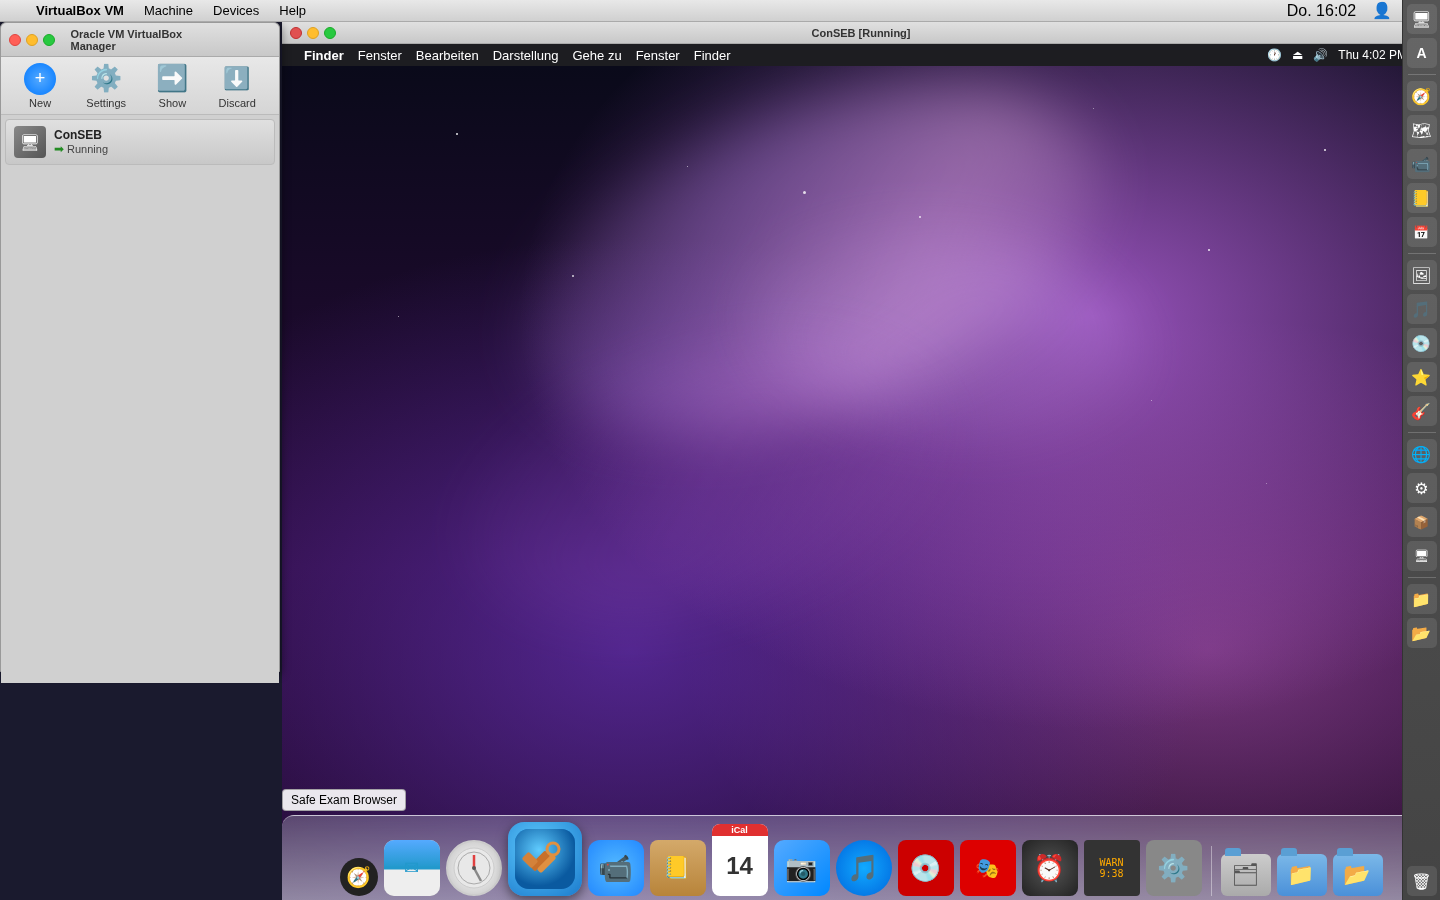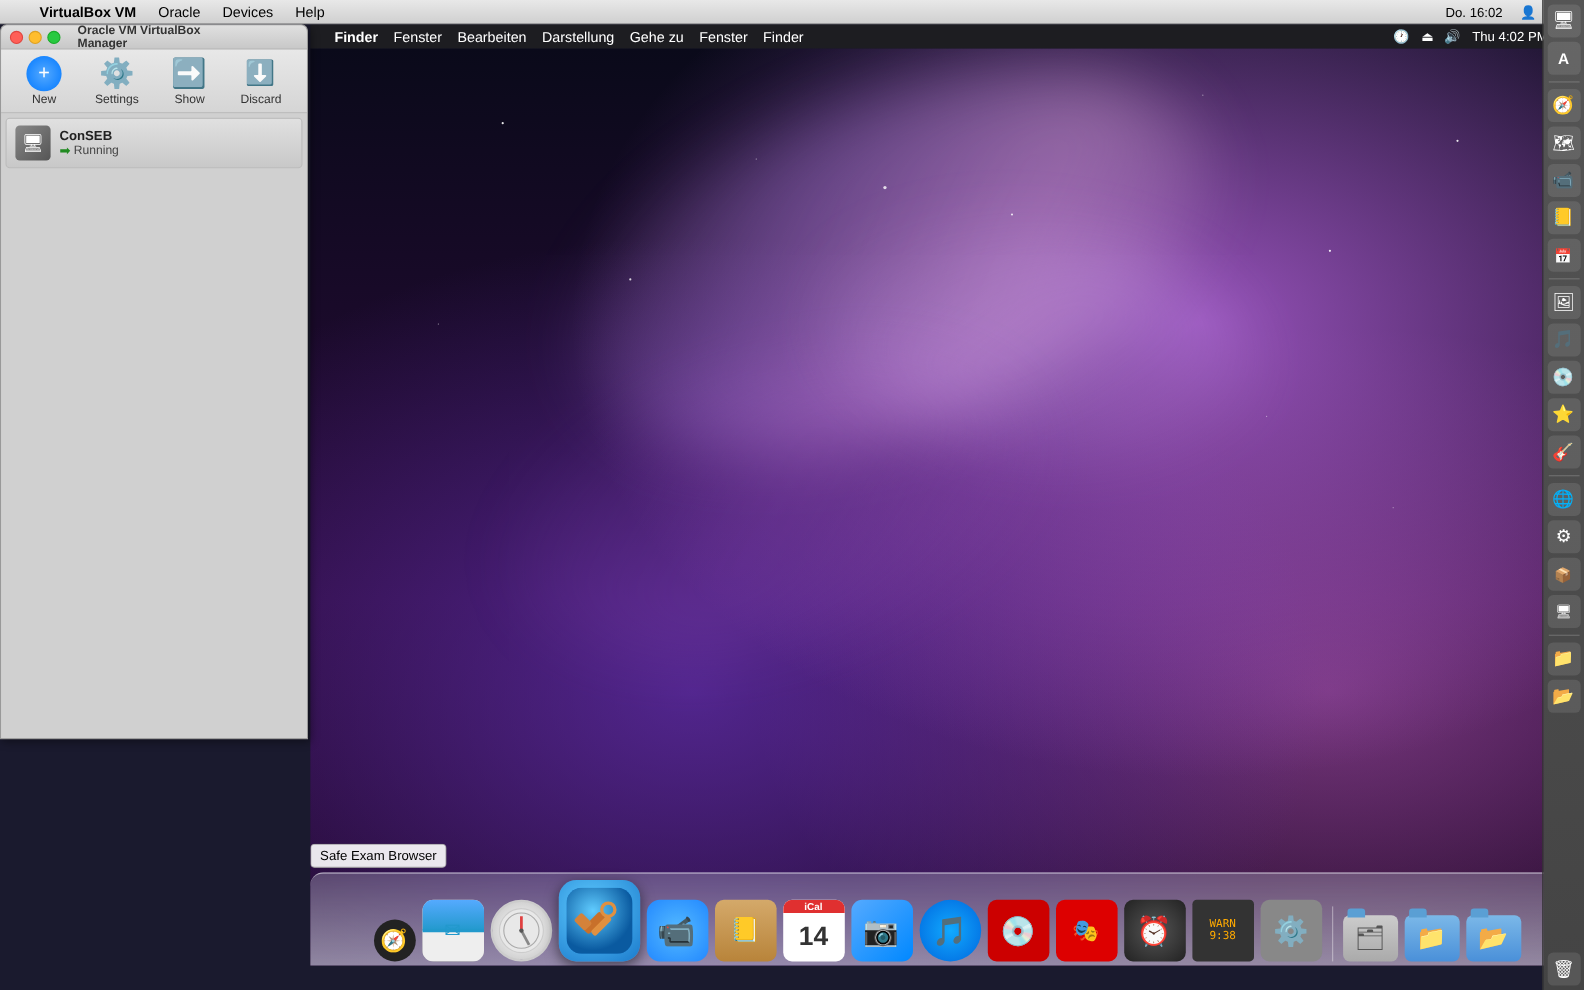--- a/index.html
+++ b/index.html
@@ -35,37 +35,37 @@
       cursor: default;
       padding: 0 4px;
       border-radius: 3px;
     }
     .host-menubar span.bold { font-weight: 700; text-align: center; }
     .host-menubar .right-icons {
       margin-left: auto;
       display: flex;
       align-items: flex-end;
       gap: 8px;
-      font-size: 12px;
+      font-size: 16px;
     }
 
     
     .vbox-window {
       position: absolute;
       top: 22px; left: 0;
       width: 280px;
       height: 650px;
       background: #c8c8c8;
       border: 1px solid #999;
       border-radius: 6px 6px 0 0;
       box-shadow: 2px 2px 8px rgba(0,0,0,0.4);
       z-index: 50;
     }
     .vbox-titlebar {
-      height: 22px;
+      height: 34px;
       background: linear-gradient(to bottom, #e0e0e0, #c8c8c8);
       border-radius: 6px 6px 0 0;
       display: flex;
       align-items: center;
       padding: 0 8px;
       border-bottom: 1px solid #aaa;
       position: relative;
     }
     .vbox-titlebar .traffic-lights {
       display: flex;
@@ -361,21 +361,21 @@
       display: flex;
       align-items: center;
       justify-content: center;
       font-size: 22px;
       color: white;
     }
     
     .ical-icon {
       background: white;
       border-radius: 8px;
-      width: 56px; height: 56px;
+      width: 56px; height: 72px;
       display: flex;
       flex-direction: column;
       overflow: hidden;
     }
     .ical-header {
       background: #e03030;
       color: white;
       font-size: 9px;
       text-align: center;
       padding: 1px 0;
@@ -521,21 +521,21 @@
       background: rgba(255,255,255,0.2);
       margin: 2px 0;
     }
   </style>
 </head>
 <body>
 
 <div class="host-menubar">
   <span class="apple-logo"></span>
   <span class="bold">VirtualBox VM</span>
-  <span>Oracle</span>
+  <span>Machine</span>
   <span>Devices</span>
   <span>Help</span>
   <div class="right-icons">
     <span>Do. 16:02</span>
     <span>👤</span>
     <span>🔍</span>
   </div>
 </div>
 
 <div class="vbox-window">
@@ -575,20 +575,29 @@
         <div class="vbox-vm-status">
           <span class="status-arrow">➡</span>
           <span>Running</span>
         </div>
       </div>
     </div>
   </div>
 </div>
 
 <div class="vm-window">
+  <div class="vm-titlebar">
+    <div class="traffic-lights">
+      <div class="traffic-light tl-close" style="background:#e05050;border-color:#c03030;"></div>
+      <div class="traffic-light tl-min"></div>
+      <div class="traffic-light tl-max"></div>
+    </div>
+    <span class="title">ConSEB [Running]</span>
+    <div class="resize-btn"></div>
+  </div>
   <div class="guest-content">
 
     <div class="guest-menubar">
       <span class="apple-logo"></span>
       <span class="finder">Finder</span>
       <span>Fenster</span>
       <span>Bearbeiten</span>
       <span>Darstellung</span>
       <span>Gehe zu</span>
       <span>Fenster</span>

